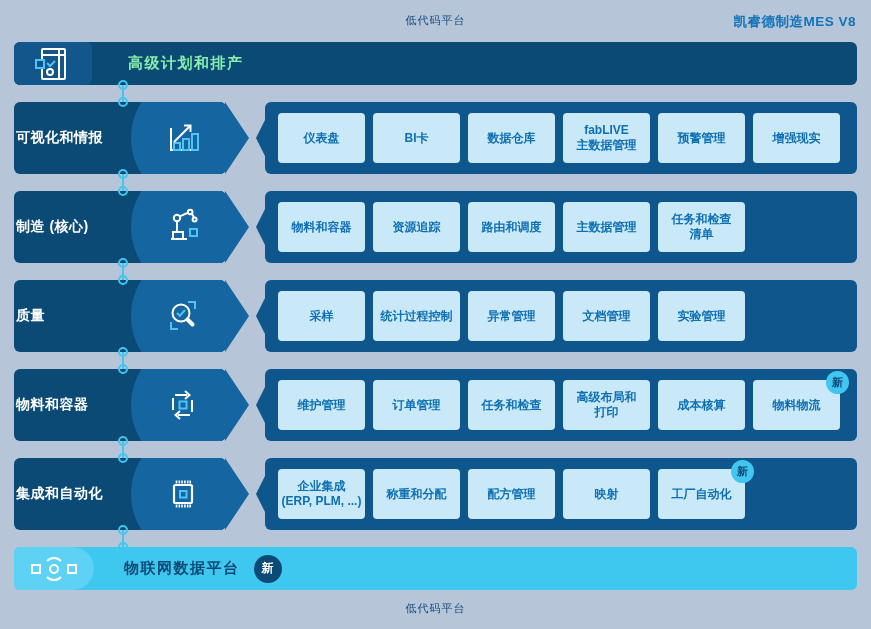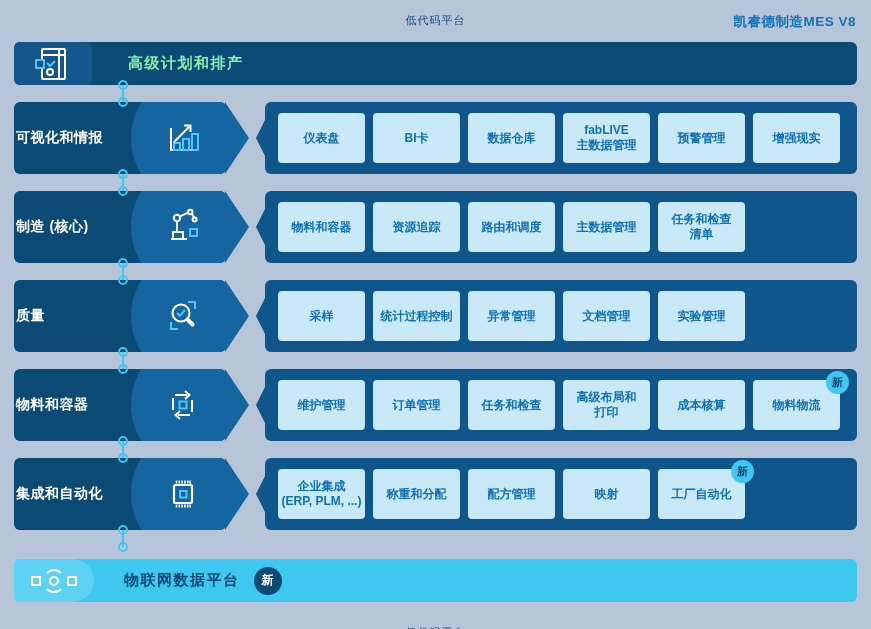--- a/index.html
+++ b/index.html
@@ -82,21 +82,21 @@
   }
   .box span.txt{white-space:pre-line;padding:0 3px;}
   .box .badge{
     position:absolute;top:-9px;right:-9px;width:23px;height:23px;border-radius:50%;
     background:#41c6f1;color:#0c4a76;font-size:11px;font-weight:bold;
     display:flex;align-items:center;justify-content:center;z-index:2;
   }
 
   
   .bottom-banner{
-    margin:12px 14px;height:43px;background:#3ec8f0;border-radius:6px;
+    margin:0 14px;height:43px;background:#3ec8f0;border-radius:6px;
     display:flex;align-items:center;
   }
   .bb-icon{
     width:80px;height:43px;background:#5ed2f5;border-radius:6px 22px 22px 6px;
     display:flex;align-items:center;justify-content:center;flex-shrink:0;
   }
   .bb-label{margin-left:30px;color:#0c4a76;font-weight:bold;font-size:15px;letter-spacing:1.5px;}
   .bb-badge{
     margin-left:14px;width:28px;height:28px;border-radius:50%;
     background:#0c4a76;color:#fff;font-size:12px;font-weight:bold;

